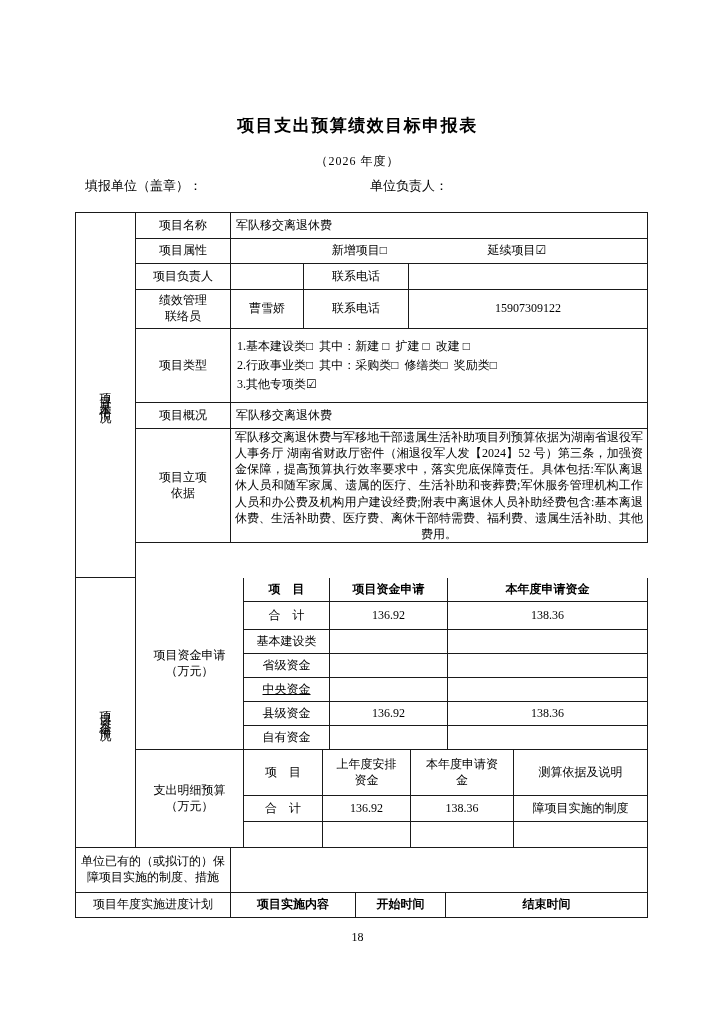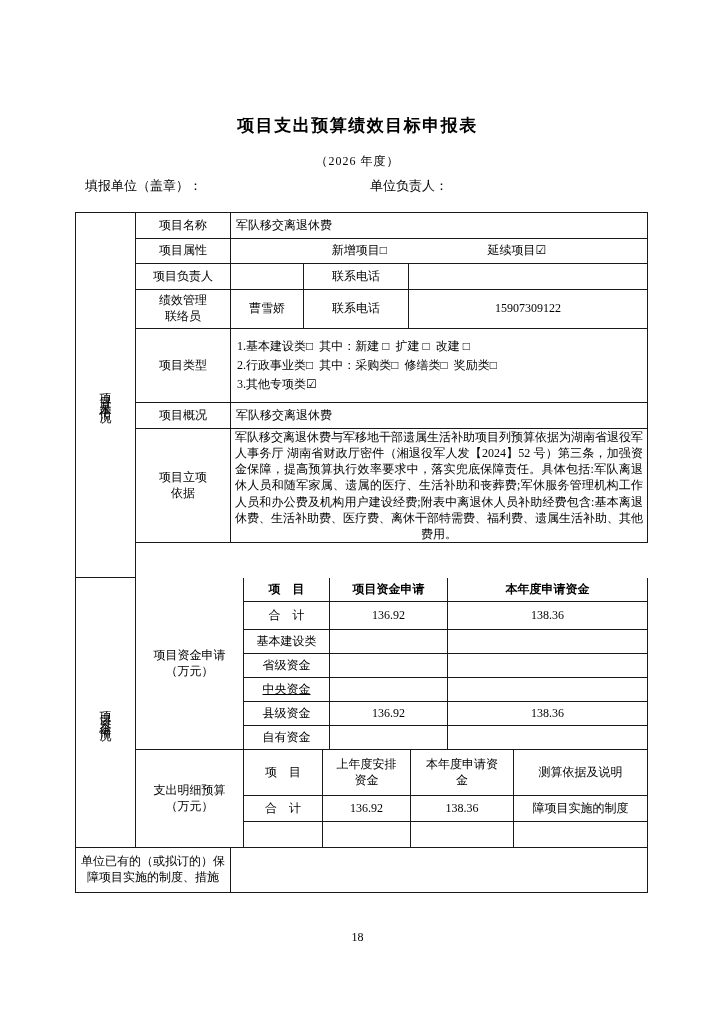--- a/index.html
+++ b/index.html
@@ -192,18 +192,24 @@
         </div>
 
       </div>
     </div>
 
     <div class="row" style="height:45px;">
       <div class="c pre" style="width:155px;">单位已有的（或拟订的）保
 障项目实施的制度、措施</div>
       <div class="c grow"></div>
     </div>
+    <div class="row" style="height:25px;">
+      <div class="c" style="width:155px;">项目年度实施进度计划</div>
+      <div class="c bold" style="width:125px;">项目实施内容</div>
+      <div class="c bold" style="width:90px;">开始时间</div>
+      <div class="c bold grow">结束时间</div>
+    </div>
 
   </div>
 
   <div class="page-num">18</div>
 
 </div>
 
 </body></html>

